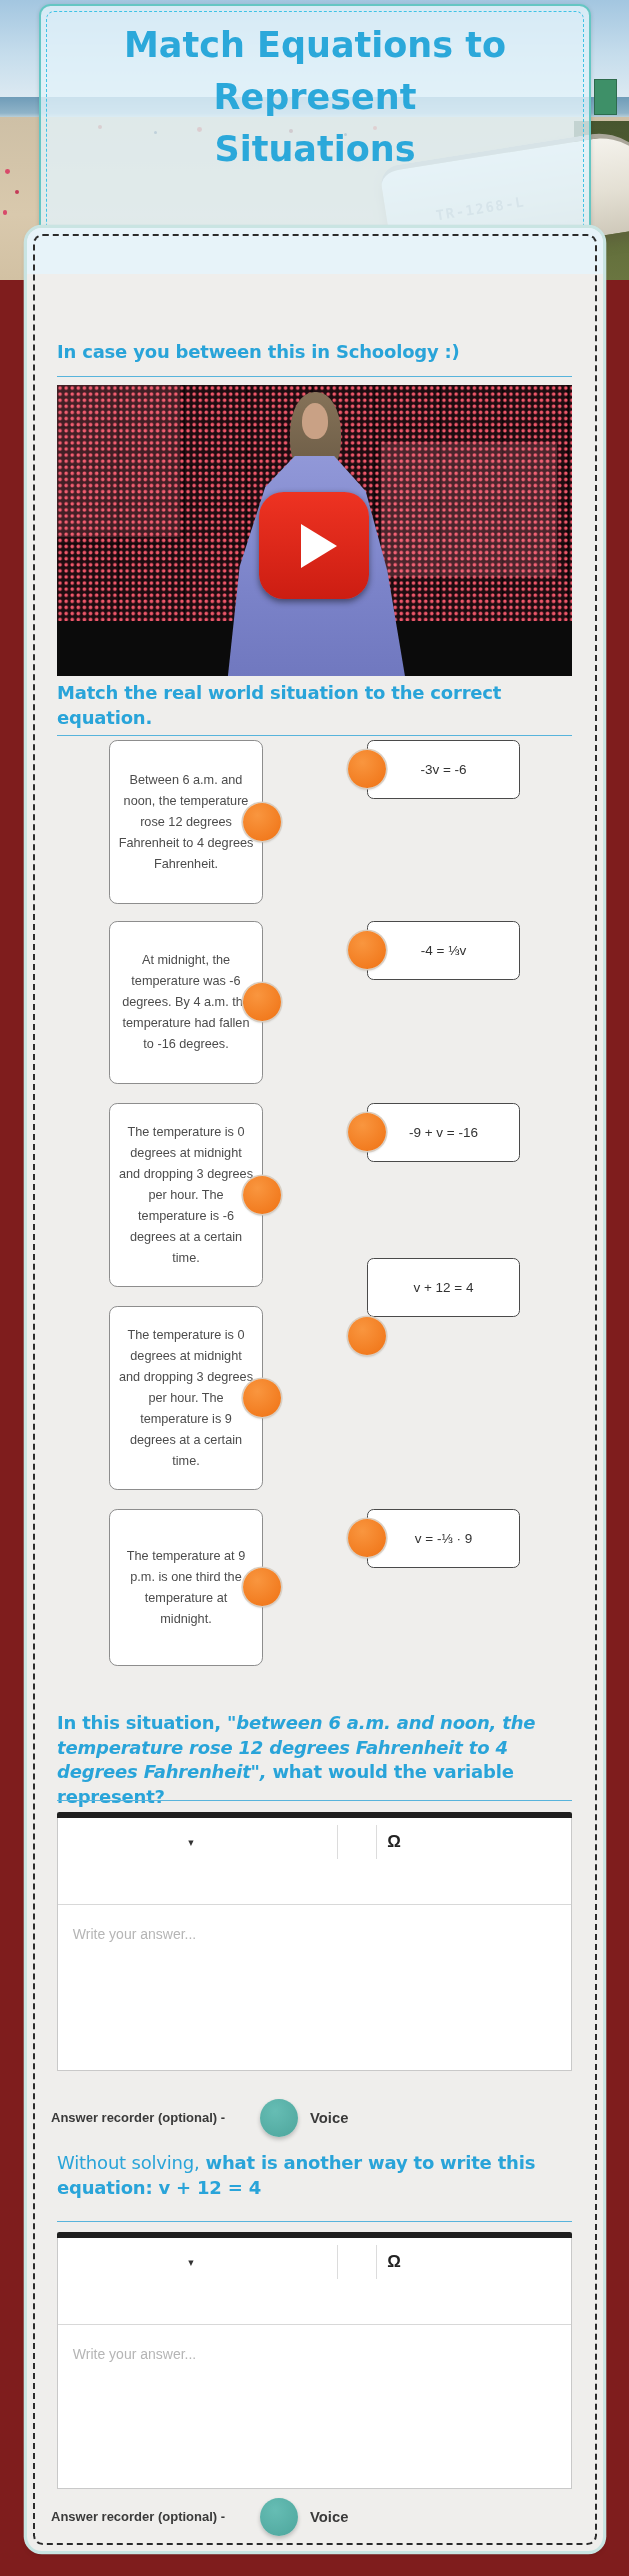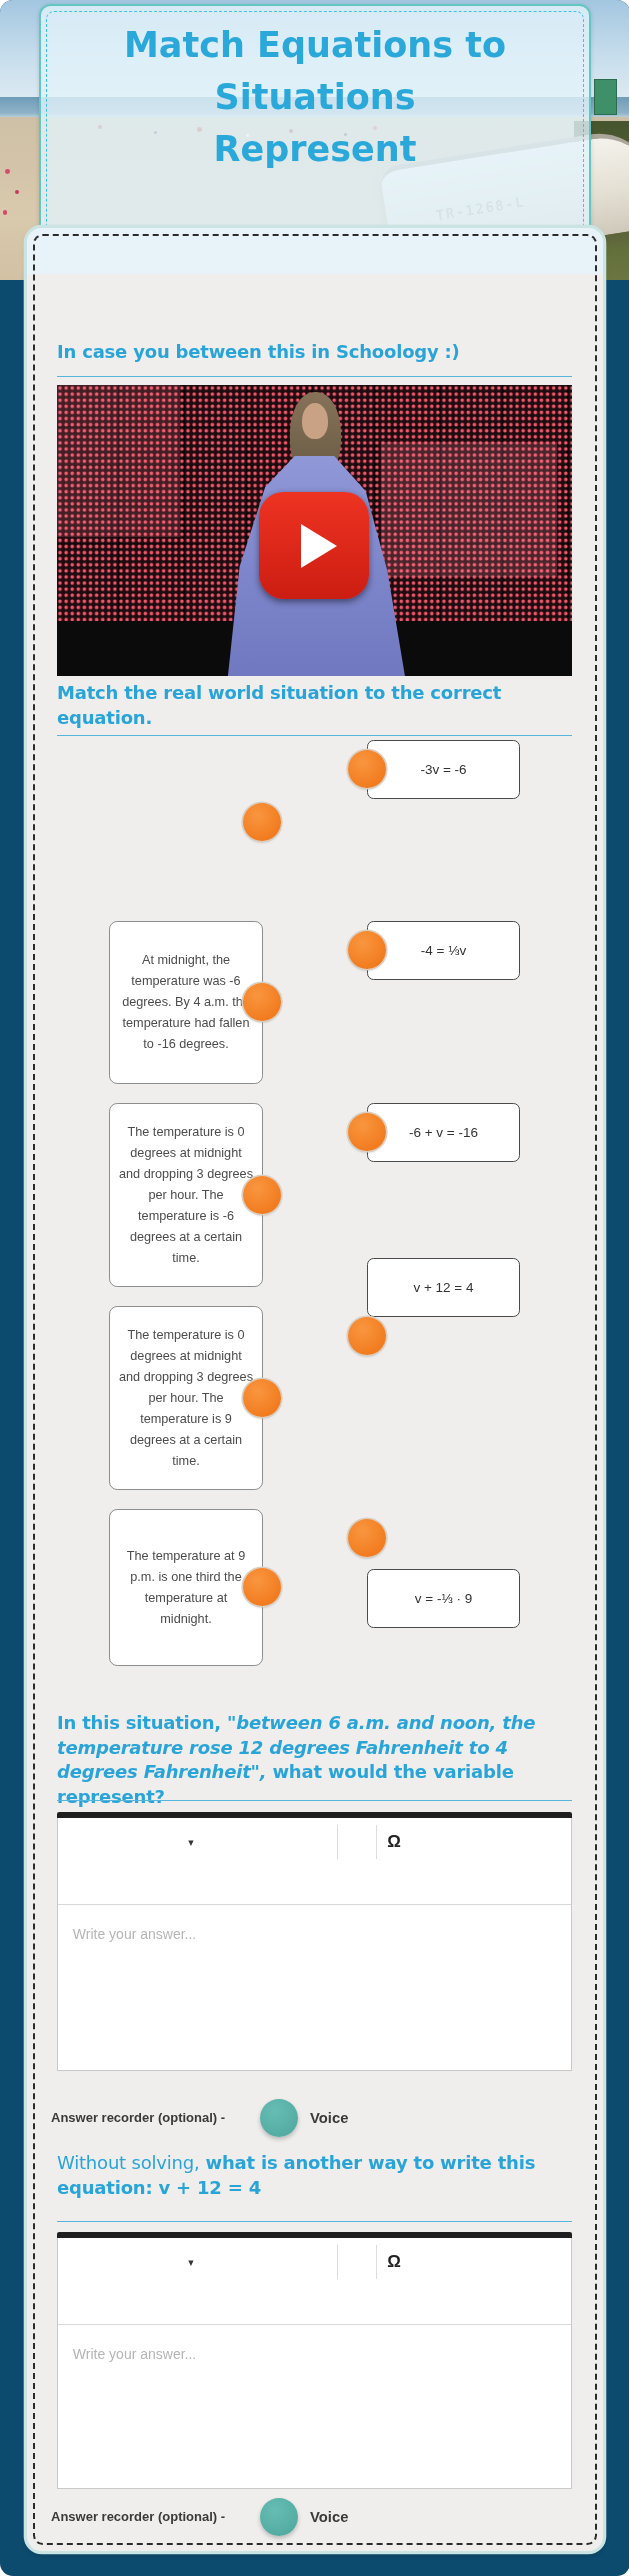--- a/index.html
+++ b/index.html
@@ -1,17 +1,17 @@
 <!DOCTYPE html>
 <html style="font-size:13px"><head>
 <meta charset="utf-8">
 <style>
   html,body{margin:0;padding:0;}
   body{width:630px;font-family:"Liberation Sans",sans-serif;}
-  #page{position:relative;width:630px;height:2576px;background:#0c4a6e;overflow:hidden;border-radius:13px;}
+  #page{position:relative;width:630px;height:2576px;background:#7f1d1d;overflow:hidden;}
 
   
   .photo{position:absolute;left:0;top:0;width:630px;height:280px;overflow:hidden;}
   .sky{position:absolute;left:0;top:0;width:630px;height:100px;background:linear-gradient(180deg,#a3c6e0 0%,#c6ddEC 55%,#ddeaf2 100%);}
   .sea{position:absolute;left:0;top:97px;width:630px;height:23px;background:linear-gradient(180deg,#6f9cb8,#8fb3c8 70%,#d8e4e6);}
   .sand{position:absolute;left:0;top:117px;width:630px;height:163px;background:linear-gradient(180deg,#cec0a6,#d9c9ad 60%,#d2c1a3);}
   .dune{position:absolute;left:574px;top:121px;width:56px;height:159px;background:linear-gradient(180deg,#47552f,#5c6a38 55%,#6a7540);}
   .tower{position:absolute;left:594px;top:79px;width:21px;height:34px;background:#3e9068;border:1.6px solid #2e6b4d;}
   .fence1,.fence2,.fence3{position:absolute;width:3.3px;height:48px;background:#5d4125;top:139px;}
   .fence1{left:580px}.fence2{left:594px;height:59px}.fence3{left:608px;height:69px}
@@ -41,21 +41,21 @@
   .hair{position:absolute;left:233px;top:6.6px;width:51px;height:85px;background:linear-gradient(180deg,#857258,#6b5b45);border-radius:48% 48% 42% 42%;}
   .face{position:absolute;left:245px;top:18px;width:26px;height:36px;background:#c9a185;border-radius:50% 50% 45% 45%;}
   .shirt{position:absolute;left:159px;top:71px;width:197px;height:221px;background:linear-gradient(180deg,#9198d8,#7b83c9 60%,#7078bf);clip-path:polygon(40% 0,60% 0,76% 16%,87% 52%,96% 100%,6% 100%,12% 50%,25% 14%);}
   .play{position:absolute;left:202px;top:107px;width:110px;height:107px;background:linear-gradient(180deg,#ee3322,#cc1d12);border-radius:24.6px;box-shadow:0 2.5px 6.6px rgba(0,0,0,.45);display:flex;align-items:center;justify-content:center;}
   .play-tri{width:0;height:0;border-left:36px solid #fff;border-top:22px solid transparent;border-bottom:22px solid transparent;margin-left:9.8px;}
 
   
   .sit{position:absolute;left:82px;width:154px;box-sizing:border-box;background:#fff;border:1.2px solid #8d8d8d;border-radius:8.2px;display:flex;align-items:center;justify-content:center;text-align:center;font-size:12.7px;line-height:21px;color:#4c4c4c;padding:6.6px 8.2px;}
   .eq{position:absolute;left:340px;width:153px;height:59px;box-sizing:border-box;background:#fff;border:1.2px solid #4a4a4a;border-radius:6.6px;display:flex;align-items:center;justify-content:center;font-size:13.5px;color:#333;}
   .s1{top:512px;height:164px}.s2{top:693px;height:163px}.s3{top:875px;height:184px}.s4{top:1078px;height:184px}.s5{top:1281px;height:157px}
-  .e1{top:512px}.e2{top:693px}.e3{top:875px}.e4{top:1030px}.e5{top:1341px}
+  .e1{top:512px}.e2{top:693px}.e3{top:875px}.e4{top:1030px}.e5{top:1281px}
   .dot{position:absolute;width:38px;height:38px;border-radius:50%;background:radial-gradient(circle at 38% 32%,#f9963f,#ef7113);box-shadow:0 0 0 1.6px #d8cec2,0 1.6px 2.5px rgba(0,0,0,.18);z-index:30;}
   .dL1{left:216px;top:575px}.dL2{left:216px;top:755px}.dL3{left:216px;top:948px}.dL4{left:216px;top:1151px}.dL5{left:216px;top:1340px}
   .dR1{left:321px;top:522px}.dR2{left:321px;top:703px}.dR3{left:321px;top:885px}.dR4{left:321px;top:1089px}.dR5{left:321px;top:1291px}
 
   .quote-it{font-style:italic;}
   .xbold{font-weight:400;}
 
   
   .editor{position:absolute;left:30px;width:515px;background:#fff;border:0.8px solid #c9c9c9;box-sizing:border-box;}
   .ed1{top:1584px;height:259px}.ed2{top:2004px;height:257px}
@@ -107,22 +107,22 @@
     <div class="fence3"></div>
     <div class="boat">
       <span class="boat-text">TR-1268-L</span>
     </div>
   </div>
 
   <div class="header-card">
     <div class="header-dash"></div>
     <div class="title">
       <div>Match Equations to</div>
+      <div>Represent</div>
       <div>Situations</div>
-      <div>Represent</div>
     </div>
   </div>
 
   <div class="main-card">
     <div class="band"></div>
     <div class="main-dash"></div>
 
     <div class="h-blue qh1">In case you between this in Schoology :)</div>
     <div class="hr-blue hr1"></div>
     <div class="video">
@@ -134,28 +134,29 @@
       <div class="face"></div>
       <div class="shirt"></div>
       <div class="play">
         <div class="play-tri"></div>
       </div>
     </div>
 
     <div class="h-blue qh2">Match the real world situation to the correct equation.</div>
     <div class="hr-blue hr2"></div>
 
+    <div class="sit s1">Between 6 a.m. and noon, the temperature rose 12 degrees Fahrenheit to 4 degrees Fahrenheit.</div>
     <div class="sit s2">At midnight, the temperature was -6 degrees. By 4 a.m. the temperature had fallen to -16 degrees.</div>
     <div class="sit s3">The temperature is 0 degrees at midnight and dropping 3 degrees per hour. The temperature is -6 degrees at a certain time.</div>
     <div class="sit s4">The temperature is 0 degrees at midnight and dropping 3 degrees per hour. The temperature is 9 degrees at a certain time.</div>
     <div class="sit s5">The temperature at 9 p.m. is one third the temperature at midnight.</div>
 
     <div class="eq e1">-3v = -6</div>
     <div class="eq e2">-4 = ⅓v</div>
-    <div class="eq e3">-6 + v = -16</div>
+    <div class="eq e3">-9 + v = -16</div>
     <div class="eq e4">v + 12 = 4</div>
     <div class="eq e5">v = -⅓ · 9</div>
 
     <div class="dot dL1"></div>
     <div class="dot dL2"></div>
     <div class="dot dL3"></div>
     <div class="dot dL4"></div>
     <div class="dot dL5"></div>
     <div class="dot dR1"></div>
     <div class="dot dR2"></div>

